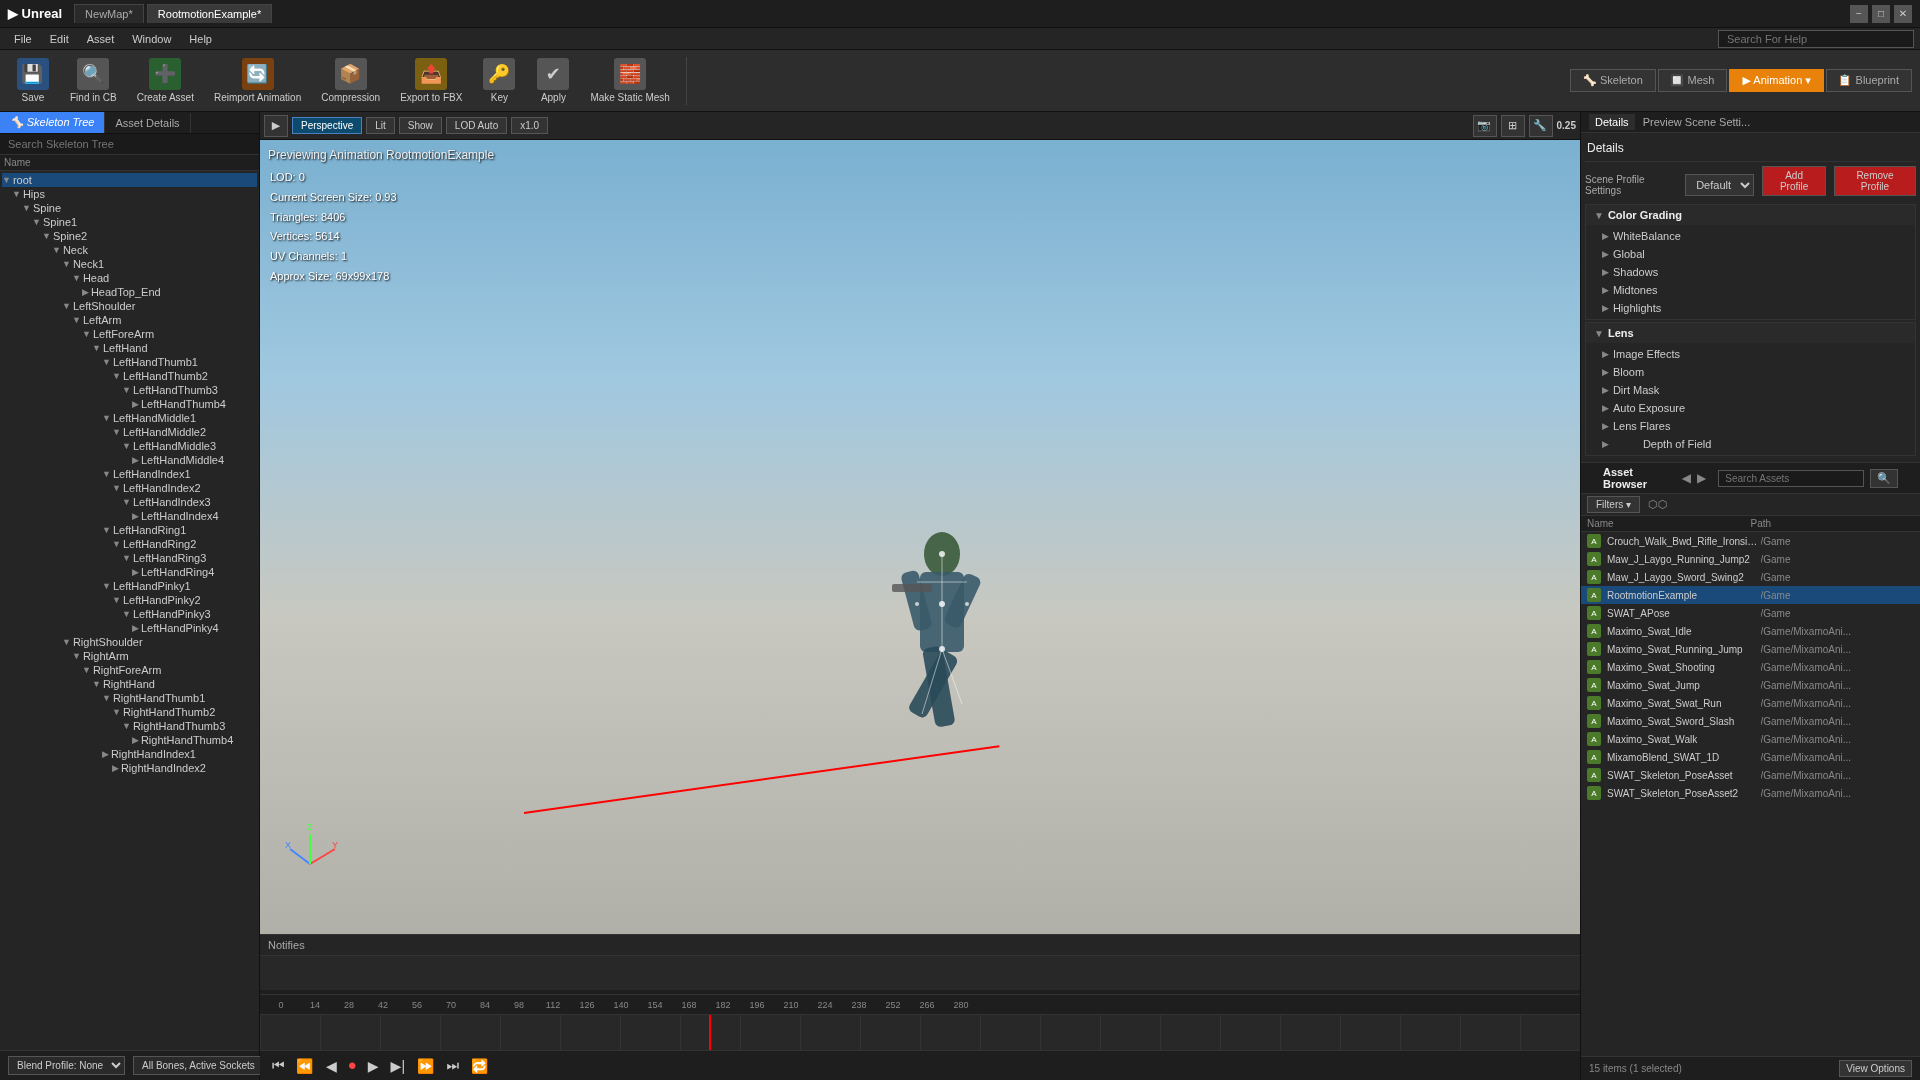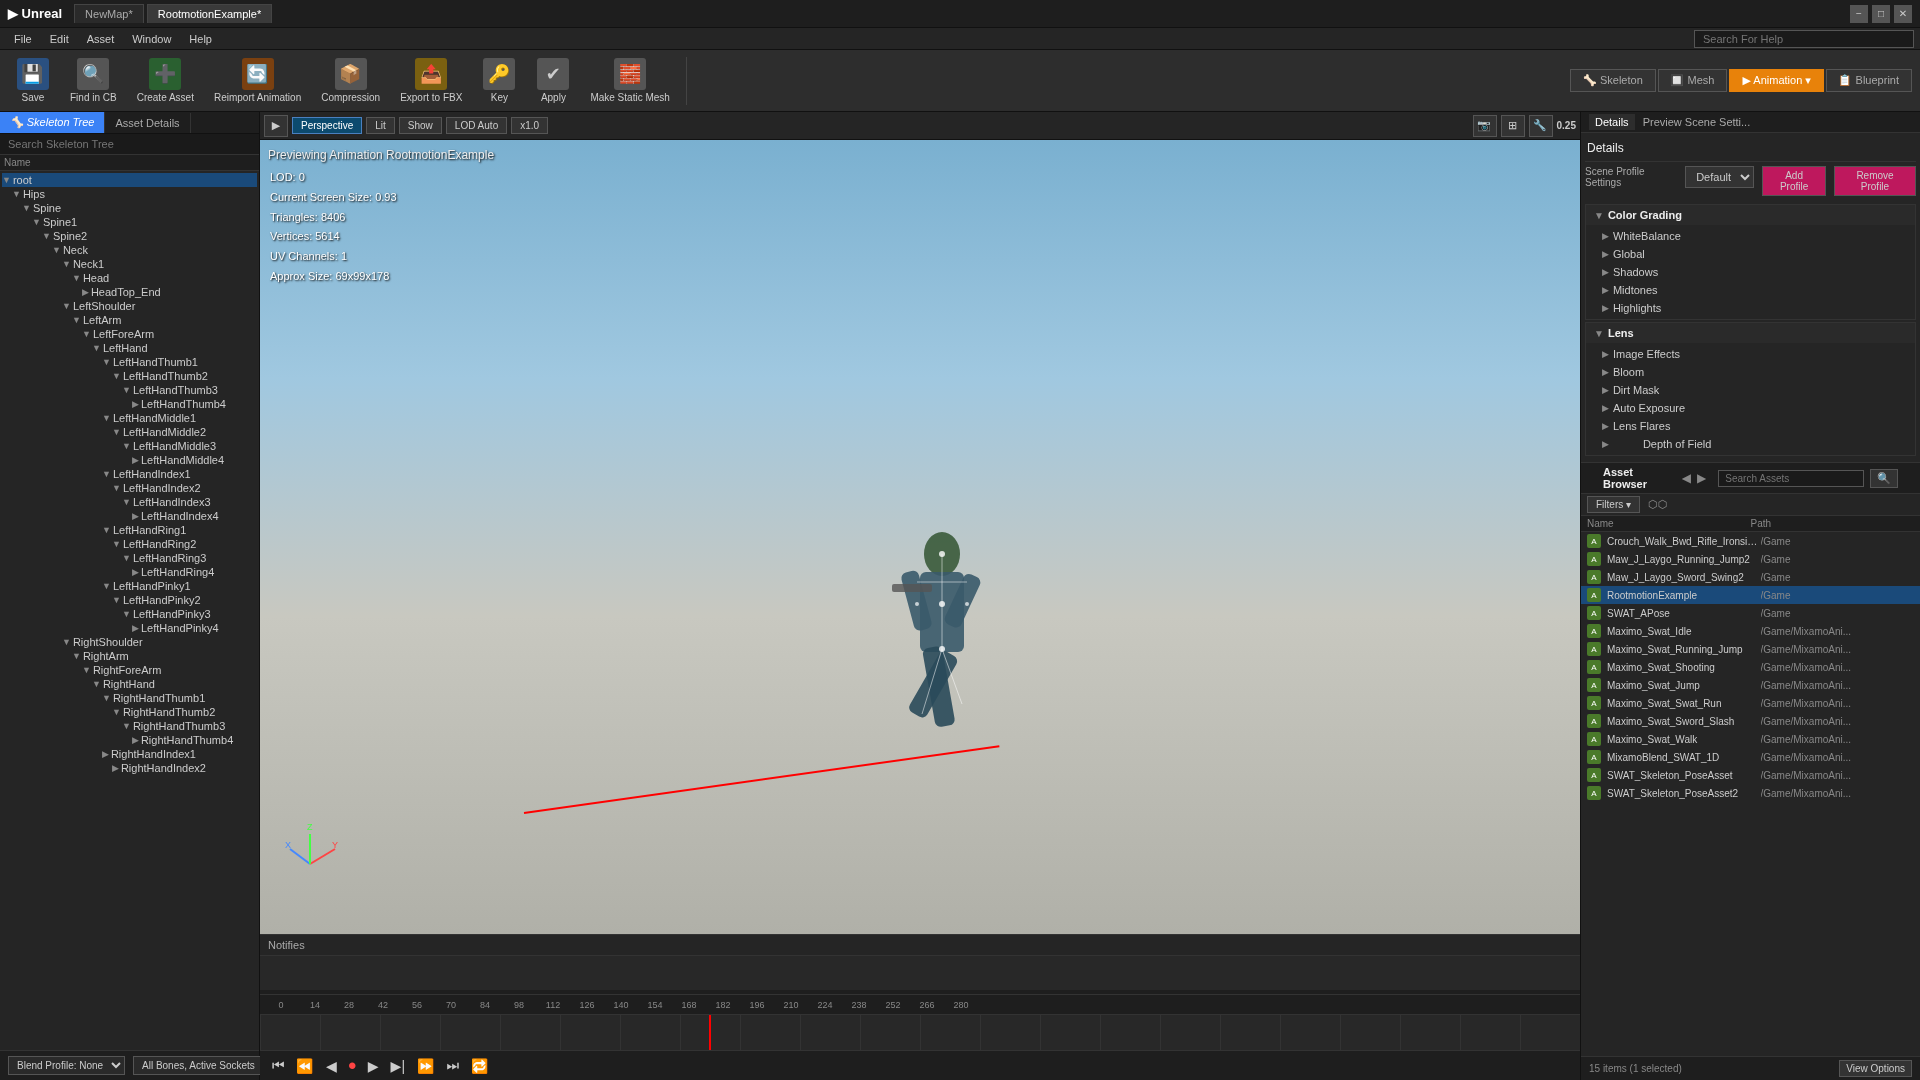--- a/index.html
+++ b/index.html
@@ -69,23 +69,23 @@
     .pb-btn.red { color: #ff4444; }
     .tl-num { min-width: 34px; text-align: center; }
 
     
     #right-panel { width: 340px; background: #252525; border-left: 1px solid #111; display: flex; flex-direction: column; }
     #right-top { display: flex; align-items: center; background: #1e1e1e; border-bottom: 1px solid #333; padding: 2px 8px; gap: 8px; }
     .right-section-label { font-size: 11px; color: #aaa; }
     .right-section-label.active { color: #fff; background: #2d2d2d; padding: 2px 6px; }
     #details-panel { padding: 4px; }
     .details-header { font-size: 12px; color: #eee; padding: 4px 2px 6px; border-bottom: 1px solid #333; margin-bottom: 4px; }
-    .scene-profile { display: flex; align-items: flex-start; gap: 8px; margin-bottom: 8px; }
+    .scene-profile { display: flex; align-items: flex-end; gap: 8px; margin-bottom: 8px; }
     .profile-select { flex: 1; background: #333; border: 1px solid #555; color: #ccc; padding: 3px 6px; font-size: 11px; }
-    .profile-btn { background: #be185d; border: 1px solid #555; color: #ccc; padding: 3px 8px; font-size: 10px; cursor: pointer; }
+    .profile-btn { background: #b91c1c; border: 1px solid #555; color: #ccc; padding: 3px 8px; font-size: 10px; cursor: pointer; }
     .section-group { border: 1px solid #333; margin-bottom: 2px; }
     .section-group-header { display: flex; align-items: center; background: #2a2a2a; padding: 4px 8px; cursor: pointer; gap: 4px; }
     .section-arrow { color: #888; font-size: 10px; }
     .section-title { color: #eee; font-size: 11px; font-weight: bold; }
     
     #asset-browser { flex: 1; border-top: 1px solid #333; display: flex; flex-direction: column; }
     #ab-header { display: flex; align-items: center; background: #1e1e1e; padding: 3px 22px; border-bottom: 1px solid #333; gap: 6px; }
     .ab-title { color: #eee; font-size: 11px; font-weight: bold; }
     .ab-nav-btn { background: none; border: none; color: #888; font-size: 12px; cursor: pointer; }
     .ab-search { flex: 1; background: #1a1a1a; border: 1px solid #555; color: #ccc; padding: 2px 6px; font-size: 10px; }
@@ -137,21 +137,21 @@
   </div>
 </div>
 
 <div id="menu-bar">
   <span>File</span>
   <span>Edit</span>
   <span>Asset</span>
   <span>Window</span>
   <span>Help</span>
   <div style="margin-left:auto; display:flex; align-items:center;">
-    <input type="text" style="background: rgb(26, 26, 26); border: 1px solid rgb(85, 85, 85); color: rgb(204, 204, 204); padding: 2px 8px; font-size: 11px; width: 220px;" placeholder="Search For Help">
+    <input type="text" style="background: rgb(26, 26, 26); border: 1px solid rgb(85, 85, 85); color: rgb(204, 204, 204); padding: 2px 8px; font-size: 11px; width: 196px;" placeholder="Search For Help">
   </div>
 </div>
 
 <div id="toolbar">
   <div class="tool-btn">
     <div class="tool-icon blue">💾</div>
     <span>Save</span>
   </div>
   <div class="tool-btn">
     <div class="tool-icon">🔍</div>

